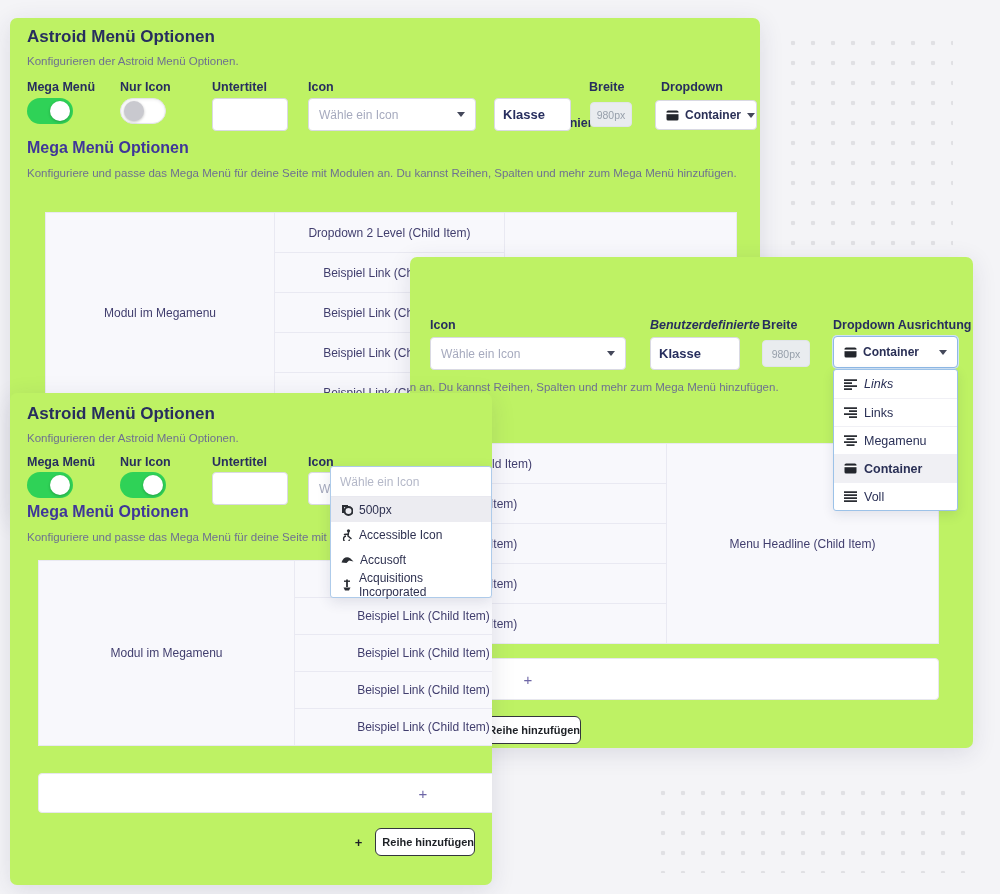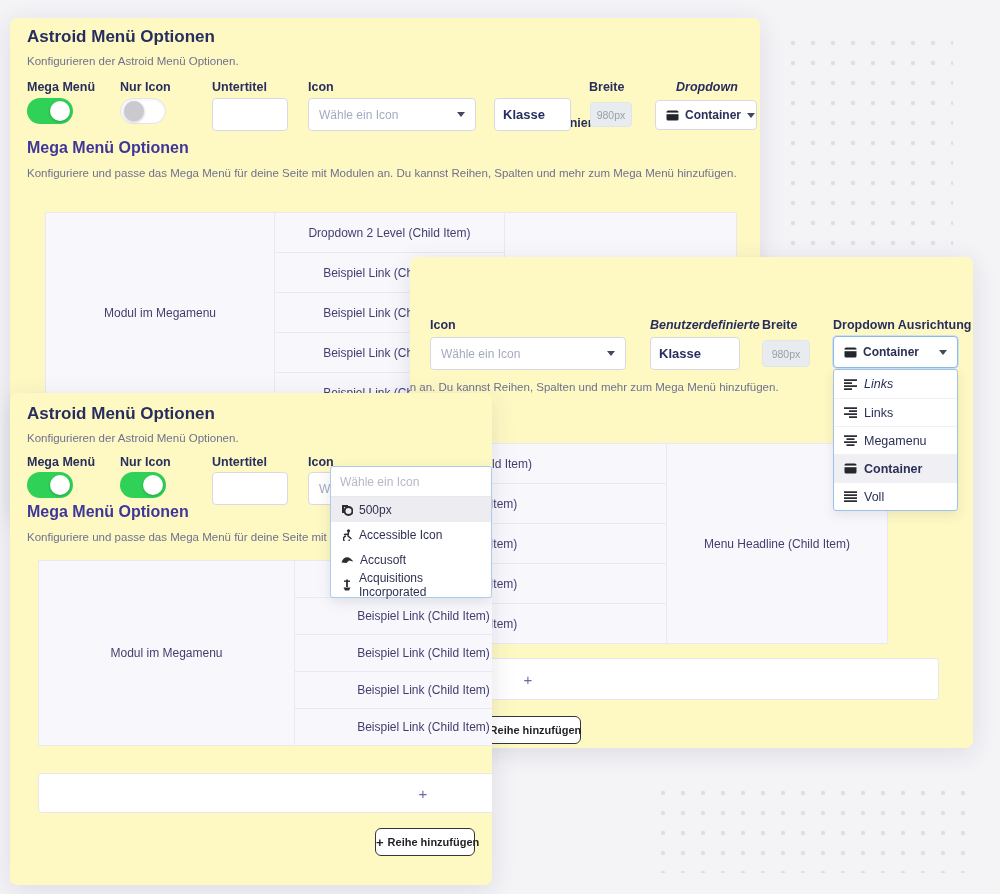--- a/index.html
+++ b/index.html
@@ -4,21 +4,21 @@
 <style>
   html,body{margin:0;padding:0;}
   body{
     width:1000px;height:894px;position:relative;overflow:hidden;
     background:#f4f4f7;
     font-family:"Liberation Sans", sans-serif;
   }
   .dots{position:absolute;z-index:0;
     background-image:radial-gradient(circle,#e0e0e4 2px,transparent 2.6px);
     background-size:20px 20px;}
-  .panel{position:absolute;background:#fef9c3;border-radius:7px;
+  .panel{position:absolute;background:#bef264;border-radius:7px;
     box-shadow:0 5px 24px rgba(45,45,80,.12);overflow:hidden;}
   #panel-top{left:10px;top:18px;width:750px;height:500px;z-index:1;}
   #panel-middle{left:410px;top:257px;width:563px;height:491px;z-index:2;}
   #panel-bottom{left:10px;top:393px;width:482px;height:492px;z-index:3;}
   .abs{position:absolute;}
   .h1{font-size:17px;font-weight:700;color:#272e5e;white-space:nowrap;}
   .h2{font-size:16px;font-weight:700;color:#3f3699;white-space:nowrap;}
   .sub{font-size:11.5px;color:#6e7190;white-space:nowrap;}
   .lbl{font-size:12.5px;font-weight:700;color:#272e5e;white-space:nowrap;}
   .inp{background:#fff;border:1px solid #d9d9e3;border-radius:4px;box-sizing:border-box;
@@ -38,21 +38,21 @@
     box-shadow:0 1px 3px rgba(0,0,0,.25);}
   .toggle.on .knob{background:#fff;right:3px;}
   .toggle.off .knob{background:#c9c9cf;left:3px;top:2px;}
   .cell{background:#f8f8fc;border:1px solid #e9e9f2;box-sizing:border-box;
     display:flex;align-items:center;justify-content:center;
     font-size:12px;color:#413e6e;white-space:nowrap;}
   .plusbox{background:#fff;border:1px solid #e7e7ee;border-radius:4px;box-sizing:border-box;
     display:flex;align-items:center;justify-content:center;cursor:pointer;}
   .plusbox span{color:#6d66a6;font-size:15px;}
   .addrow{background:#fff;border:1.5px solid #33363c;border-radius:6px;box-sizing:border-box;
-    display:flex;align-items:center;justify-content:space-between;gap:4px;cursor:pointer;
+    display:flex;align-items:center;justify-content:flex-end;gap:20px;cursor:pointer;
     font-size:11px;font-weight:700;color:#1e2126;white-space:nowrap;}
   .ddlist{background:#fff;border:1px solid #9cc2e8;border-radius:3px;box-sizing:border-box;
     box-shadow:0 4px 12px rgba(30,40,80,.10);}
   .dditem{display:flex;align-items:center;gap:7px;padding:0 10px;height:28px;
     font-size:12.5px;color:#2a3056;border-top:1px solid #f0f0f5;cursor:pointer;box-sizing:border-box;}
   .dditem:first-child{border-top:none;font-style:italic;}
   .dditem.selected{background:#f0f0f4;font-weight:700;}
   .iconlist{background:#fff;border:1px solid #aecbea;border-radius:3px;box-sizing:border-box;
     box-shadow:0 4px 14px rgba(30,40,80,.12);}
   .icosearch{height:30px;border-bottom:1px solid #e8e8ef;display:flex;align-items:center;box-sizing:border-box;}
@@ -74,21 +74,21 @@
 <div class="panel" id="panel-top">
   <div class="abs h1" style="left:17px;top:9px;">Astroid Menü Optionen</div>
   <div class="abs sub" style="left:17px;top:37px;">Konfigurieren der Astroid Menü Optionen.</div>
 
   <div class="abs lbl" style="left:17px;top:62px;">Mega Menü</div>
   <div class="abs lbl" style="left:110px;top:62px;">Nur Icon</div>
   <div class="abs lbl" style="left:202px;top:62px;">Untertitel</div>
   <div class="abs lbl" style="left:298px;top:62px;">Icon</div>
   <div class="abs lbl" style="left:484px;top:62px;margin-top:36px;">Benutzerdefiniert</div>
   <div class="abs lbl" style="left:579px;top:62px;">Breite</div>
-  <div class="abs lbl" style="left:666px;top:62px;font-style:italic;">Dropdown</div>
+  <div class="abs lbl" style="left:651px;top:62px;">Dropdown</div>
 
   <div class="abs toggle on" style="left:17px;top:80px;width:46px;height:26px;">
       <div class="knob"></div>
     </div>
   <div class="abs toggle off" style="left:110px;top:80px;width:46px;height:26px;">
       <div class="knob"></div>
     </div>
   <input class="abs inp" style="left: 202px; top: 80px; width: 76px; height: 33px;">
   <div class="abs sel" style="left:298px;top:80px;width:168px;height:33px;">
     <span>Wähle ein Icon</span>
@@ -146,21 +146,21 @@
     <span class="caret"></span>
   </div>
 
   <div class="abs sub nowrap" style="left:-341px;top:124px;">Konfiguriere und passe das Mega Menü für deine Seite mit Modulen an. Du kannst Reihen, Spalten und mehr zum Mega Menü hinzufügen.</div>
 
   <div class="abs cell" style="left:-175px;top:186px;width:432px;height:41px;">Dropdown 2 Level (Child Item)</div>
   <div class="abs cell" style="left:-175px;top:226px;width:432px;height:41px;">Beispiel Link (Child Item)</div>
   <div class="abs cell" style="left:-175px;top:266px;width:432px;height:41px;">Beispiel Link (Child Item)</div>
   <div class="abs cell" style="left:-175px;top:306px;width:432px;height:41px;">Beispiel Link (Child Item)</div>
   <div class="abs cell" style="left:-175px;top:346px;width:432px;height:41px;">Beispiel Link (Child Item)</div>
-  <div class="abs cell" style="left:256px;top:186px;width:222px;height:201px;">Menu Headline (Child Item)</div>
+  <div class="abs cell" style="left:256px;top:186px;width:273px;height:201px;">Menu Headline (Child Item)</div>
 
   <div class="abs plusbox" style="left:-293px;top:401px;width:822px;height:42px;">
     <span>+</span>
   </div>
   <div class="abs addrow" style="left:67px;top:459px;width:104px;height:28px;">
     <span style="font-size:13px;">+</span>
     <span>Reihe hinzufügen</span>
   </div>
 
   <div class="abs ddlist" style="left:423px;top:112px;width:125px;">

